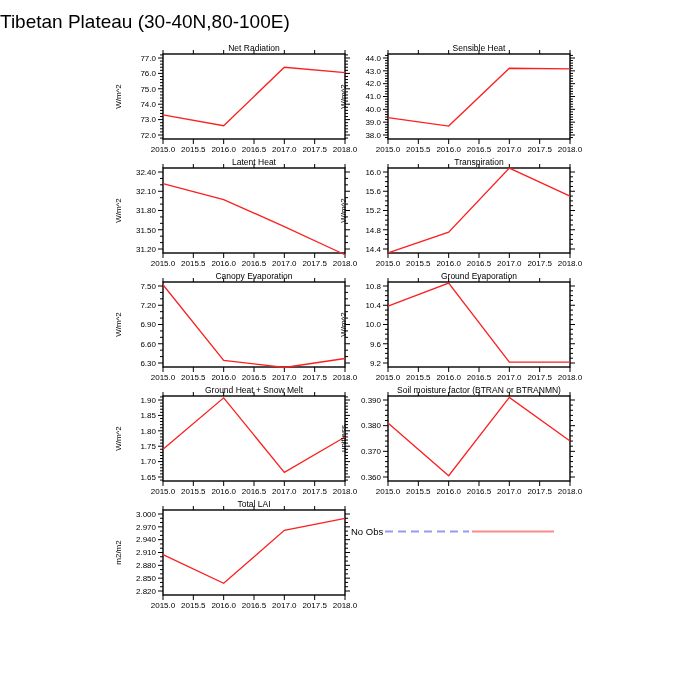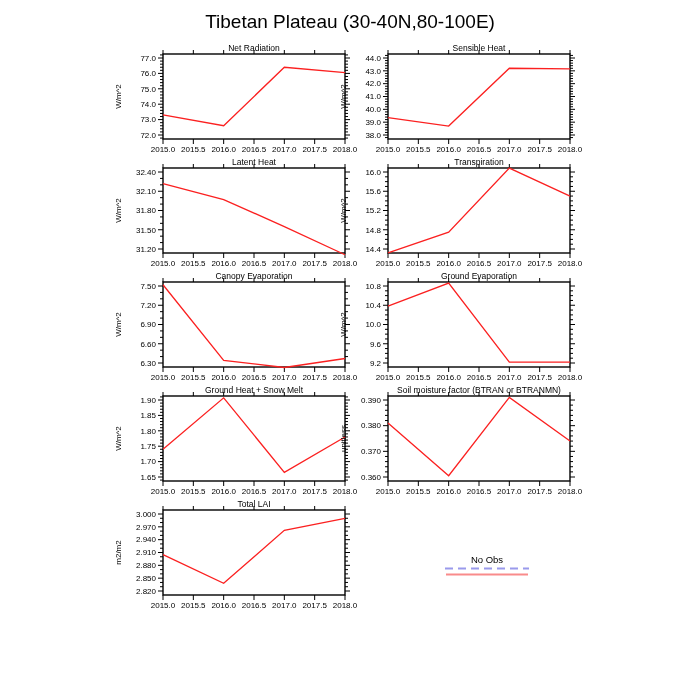--- a/index.html
+++ b/index.html
@@ -1,23 +1,23 @@
 <!DOCTYPE html>
 <html><head>
 <meta charset="utf-8">
 <style>
   html,body{margin:0;padding:0;background:#ffffff;}
   body{width:700px;height:700px;position:relative;overflow:hidden;
        font-family:"Liberation Sans",sans-serif;color:#000;}
-  .page-title{position:absolute;top:11px;left:0;width:700px;text-align:center;
+  .page-title{position:absolute;top:11px;left:0;width:700px;
               font-size:19px;letter-spacing:0px;}
   .chart{position:absolute;width:252px;height:130px;}
   svg text{font-family:"Liberation Sans",sans-serif;fill:#000;}
   .legend{position:absolute;left:351px;top:526px;width:272px;display:flex;
-          flex-direction:column;align-items:center;gap:1px;font-size:9.5px;margin-top:28px;}
+          flex-direction:row;align-items:center;gap:1px;font-size:9.5px;}
   .legend div{white-space:nowrap;}
 </style>
 </head>
 <body>
 
 <div class="page-title">Tibetan Plateau (30-40N,80-100E)</div>
 
 <div class="chart" style="left:108px;top:41px"><svg width="252" height="130" viewBox="0 0 252 130">
       <line x1="50" y1="94" x2="55" y2="94" stroke="#000" stroke-width="1"></line>
       <line x1="237" y1="94" x2="242" y2="94" stroke="#000" stroke-width="1"></line>

